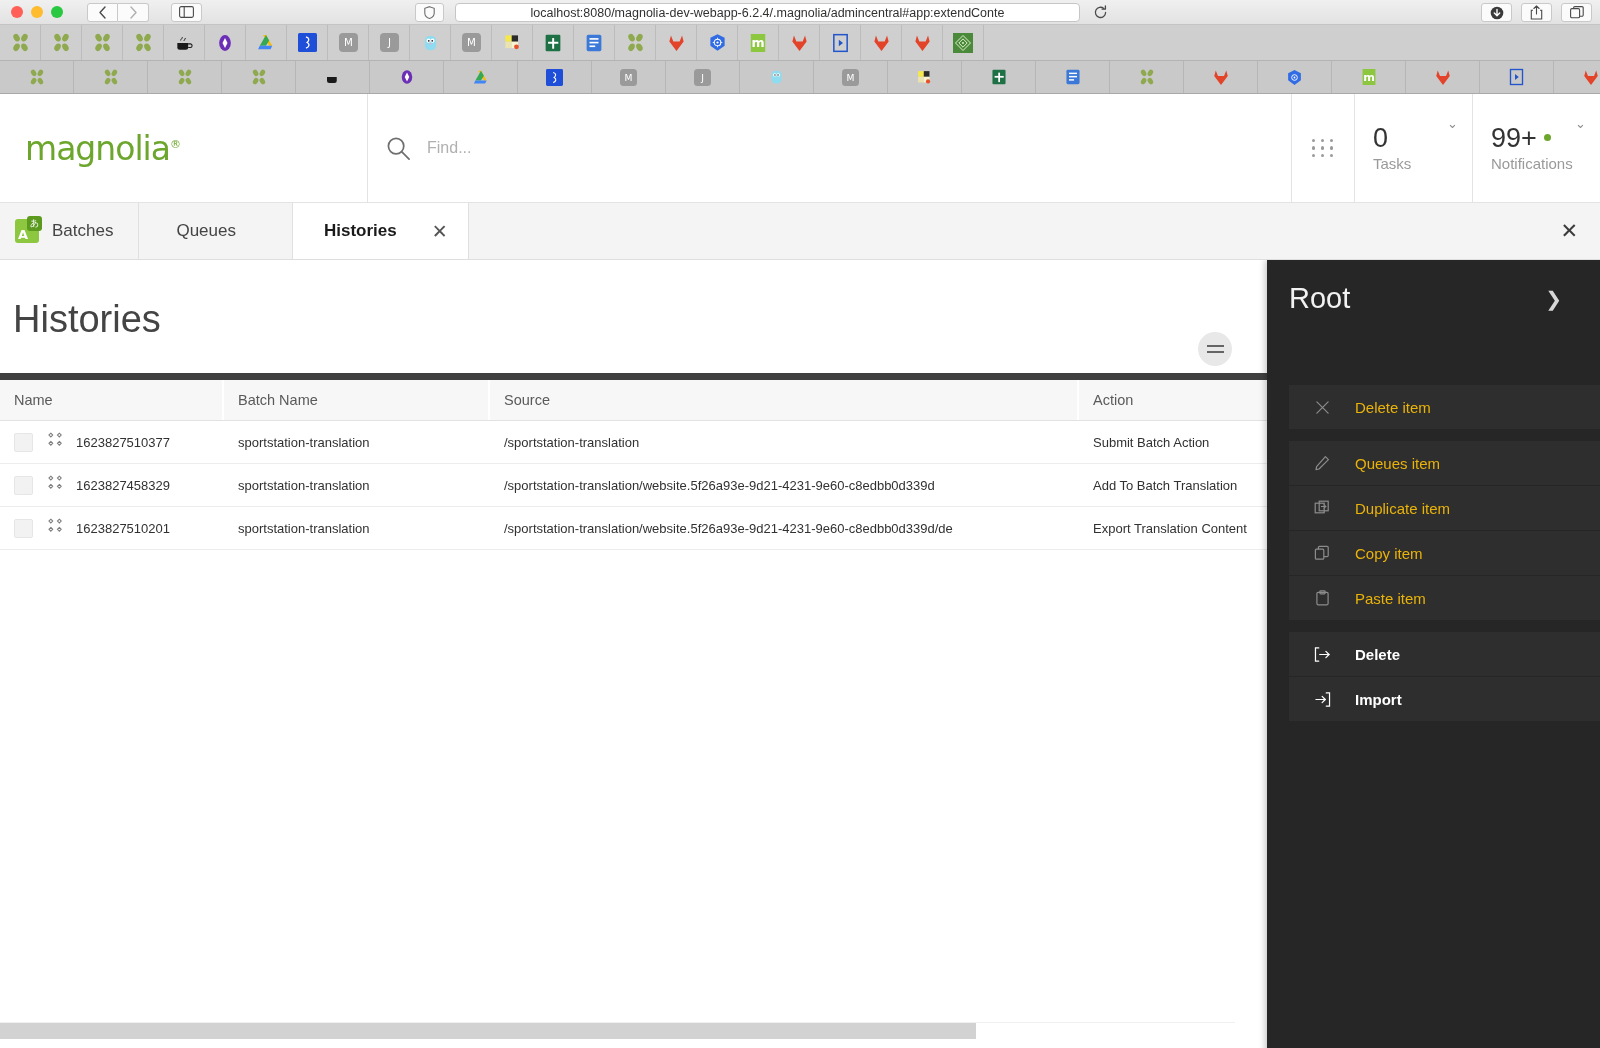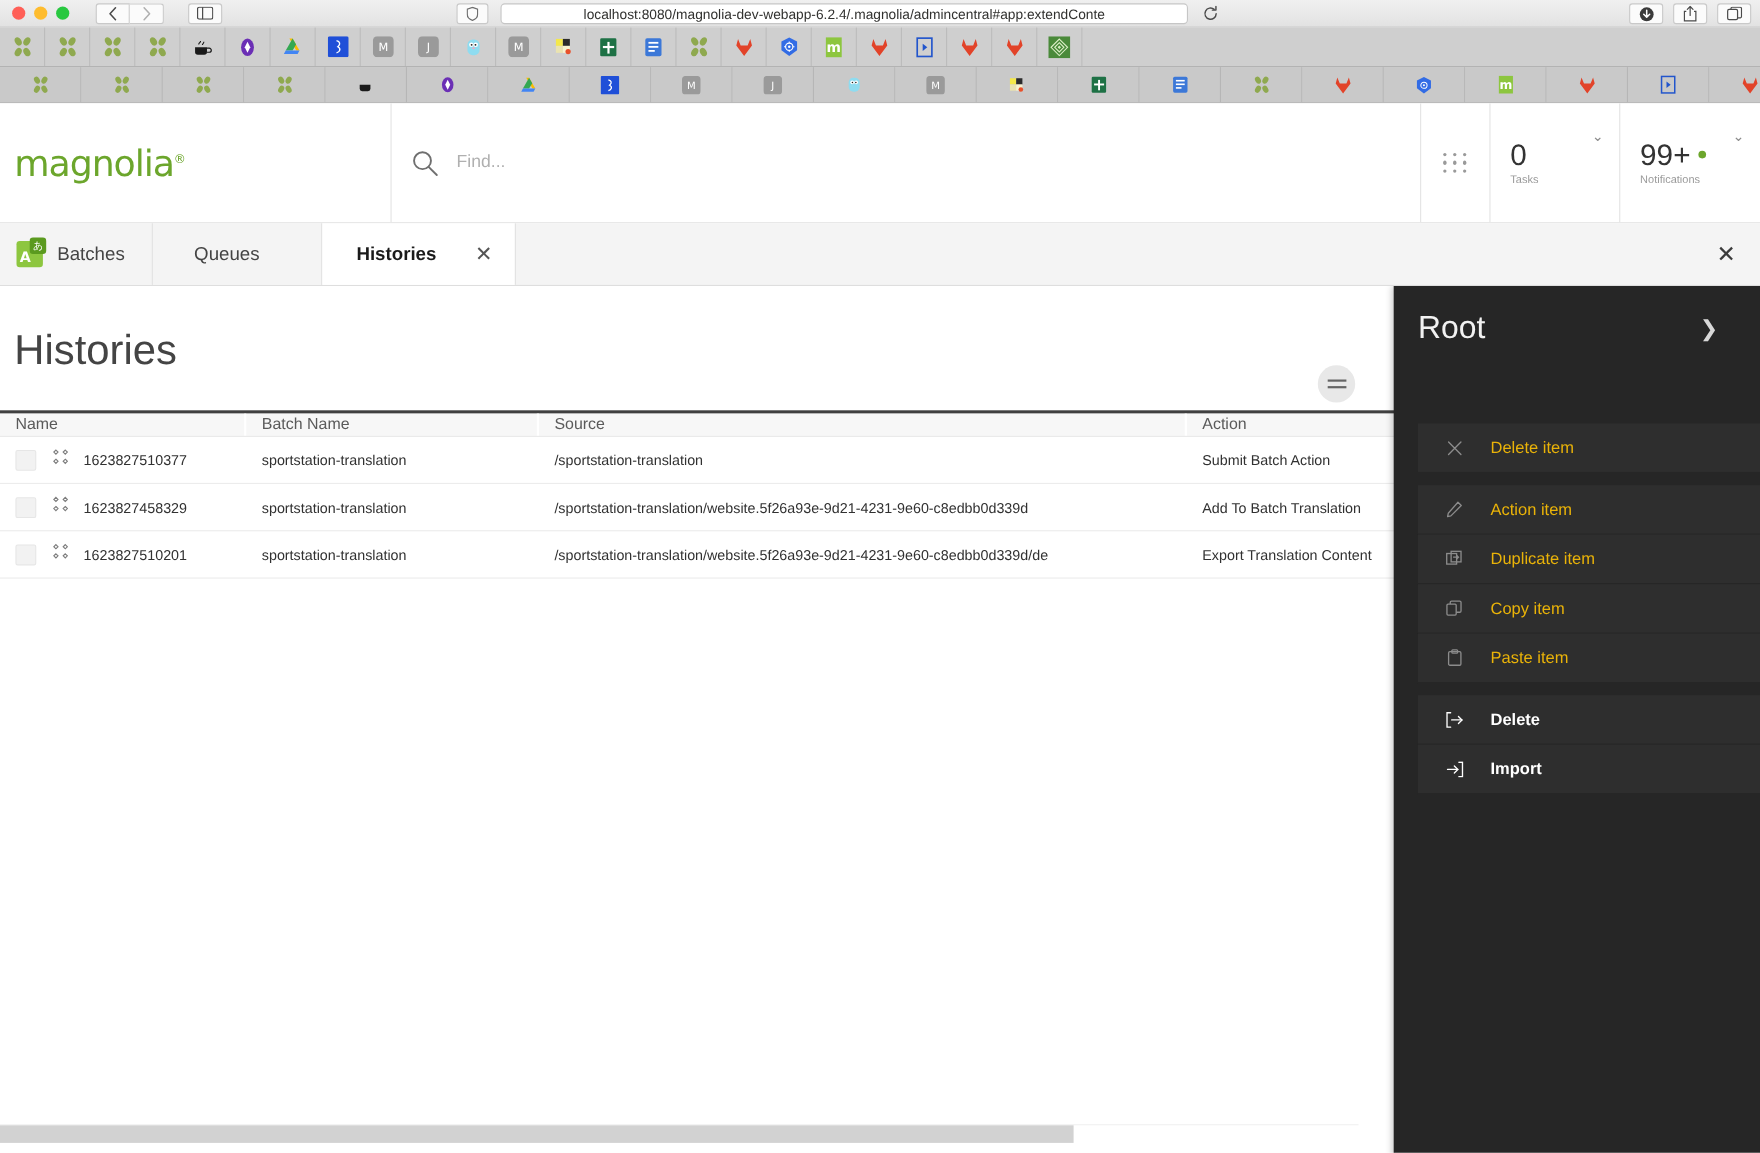--- a/index.html
+++ b/index.html
@@ -102,20 +102,21 @@
   }
 
   
   #mgnl-app { position: relative; width: 1600px; height: 954px; background: #fff; }
 
   .mgnl-header {
     height: 109px;
     display: flex; align-items: stretch;
     background: #ffffff;
     border-bottom: 1px solid #e3e3e3;
+    padding-left: 12px;
   }
   .logo-cell {
     width: 356px;
     display: flex; align-items: center;
     padding-left: 13px;
     border-right: 1px solid #e3e3e3;
   }
   .mag-logo {
     font-family: "DejaVu Sans", sans-serif;
     font-size: 33px; color: #6ca62c; letter-spacing: -1px;
@@ -149,21 +150,21 @@
 
   .hcell {
     width: 118px;
     border-left: 1px solid #e3e3e3;
     display: flex; flex-direction: column;
     justify-content: center;
     padding-left: 18px;
     position: relative;
   }
   .hcell .big { font-size: 27px; color: #333; line-height: 1.05; font-weight: 300; }
-  .hcell .sub { font-size: 10px; color: #9a9a9a; margin-top: 2px; }
+  .hcell .sub { font-size: 15px; color: #9a9a9a; margin-top: 2px; }
   .hcell .caret {
     position: absolute; right: 14px; top: 22px;
     color: #8c8c8c; font-size: 13px;
   }
   .green-dot {
     display:inline-block; width: 7px; height: 7px; border-radius:50%;
     background: #6ca62c; margin-left: 7px; vertical-align: middle;
     margin-bottom: 6px;
   }
   .hcell.user { width: 98px; align-items: center; padding-left: 0; }
@@ -225,21 +226,21 @@
     position: absolute; right: 368px; top: 72px;
     width: 34px; height: 34px; border-radius: 50%;
     background: #e8e8e8;
     display: flex; flex-direction: column; align-items: center; justify-content: center;
     gap: 4px;
   }
   .burger i { display: block; width: 17px; height: 2px; background: #656565; }
 
   
   .tbl { margin-top: 32px; width: 100%; }
-  .thead { display: flex; height: 24px; border-top: 3px solid #404040; border-bottom: 1px solid #e2e2e2; }
+  .thead { display: flex; height: 48px; border-top: 7px solid #404040; border-bottom: 1px solid #e2e2e2; }
   .th {
     background: #f7f7f7;
     display: flex; align-items: center;
     font-size: 14.5px; color: #5a5a5a;
     padding-left: 14px;
     border-right: 2px solid #ffffff;
   }
   .c-name { width: 224px; }
   .c-batch { width: 266px; }
   .c-source { width: 589px; }
@@ -910,21 +911,21 @@
         </div>
 
         <div class="dp-gap"></div>
 
         <div class="dp-item">
           <span class="ic">
             <svg width="16" height="16" viewBox="0 0 16 16">
                 <path d="M11.4 1.6 L14.4 4.6 L5 14 L2 14.6 L2.6 11.6 Z" fill="none" stroke="currentColor" stroke-width="1.2" stroke-linejoin="round"></path>
               </svg>
           </span>
-          <span>Action item</span>
+          <span>Queues item</span>
         </div>
 
         <div class="dp-item">
           <span class="ic">
             <svg width="16" height="16" viewBox="0 0 16 16">
                 <rect x="1.2" y="3.2" width="9" height="9.6" fill="none" stroke="currentColor" stroke-width="1.2"></rect>
                 <rect x="5.2" y="1.2" width="9" height="9.6" fill="none" stroke="currentColor" stroke-width="1.2"></rect>
                 <path d="M7 6.5 H12 M10 4.5 L12 6.5 L10 8.5" stroke="currentColor" stroke-width="1" fill="none"></path>
               </svg>
           </span>

